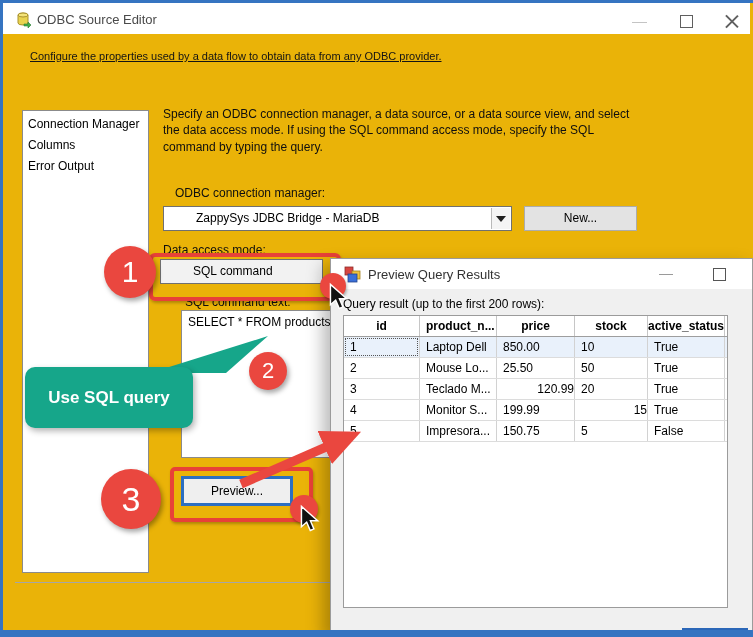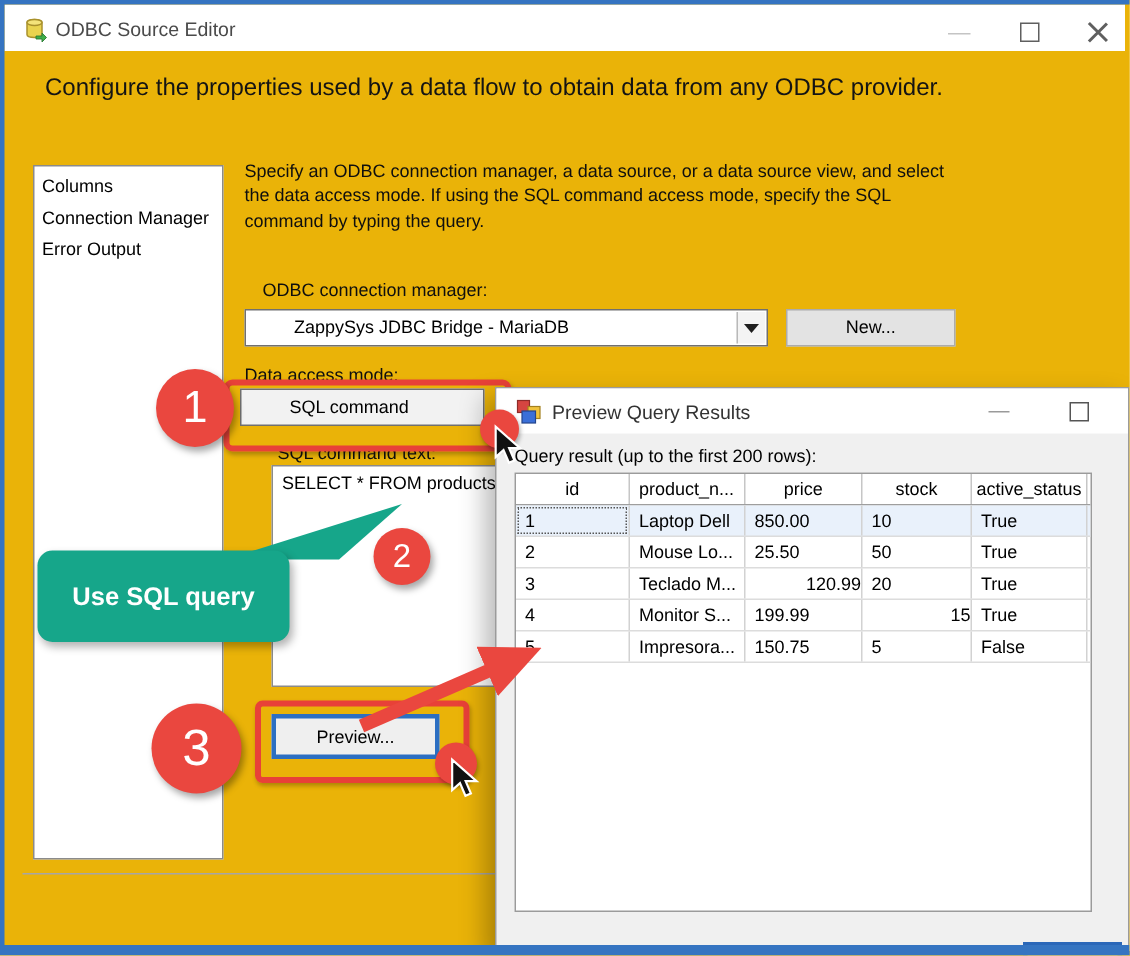--- a/index.html
+++ b/index.html
@@ -13,21 +13,21 @@
   .title-text{position:absolute;left:34px;top:9px;font-size:13px;color:#4a4a4a;}
   .tb-min{position:absolute;left:629px;top:19px;width:15px;height:0;border-top:1px solid #c4c4c4;}
   .tb-max{position:absolute;left:677px;top:12px;width:11px;height:11px;border:1px solid #5f5f5f;}
   .tb-close{position:absolute;left:722px;top:11px;width:14px;height:14px;}
   .tb-close:before,.tb-close:after{content:"";position:absolute;left:6px;top:-1px;width:1.6px;height:17px;background:#5f5f5f;}
   .tb-close:before{transform:rotate(45deg);}
   .tb-close:after{transform:rotate(-45deg);}
 
   .odbc-icon{position:absolute;left:11px;top:8px;width:18px;height:18px;}
 
-  .win-desc{position:absolute;left:30px;top:50px;font-size:16px;color:#141414;}
+  .win-desc{position:absolute;left:30px;top:50px;font-size:11px;color:#141414;text-decoration:underline;}
 
   
   .listbox{position:absolute;left:22px;top:110px;width:127px;height:463px;background:#fff;border:1px solid #8b8b8b;padding-top:3px;box-sizing:border-box;}
   .list-item{height:21px;line-height:21px;padding-left:5px;color:#000;}
 
   
   .instructions{position:absolute;left:163px;top:106px;width:476px;line-height:16.3px;color:#0f0f0f;}
   .lbl{position:absolute;color:#0f0f0f;}
   .combo{position:absolute;background:#fff;border:1px solid #707070;box-sizing:border-box;}
   .combo .cv{position:absolute;left:6px;top:4px;color:#000;margin-left:26px;}
@@ -62,21 +62,21 @@
   .pv-titlebar{position:absolute;left:0;top:0;right:0;height:30px;background:#fff;}
   .pv-title{position:absolute;left:37px;top:8px;font-size:13px;color:#333;}
   .pv-icon{position:absolute;left:13px;top:7px;width:17px;height:17px;}
   .pv-min{position:absolute;left:328px;top:15px;width:14px;height:0;border-top:1px solid #9a9a9a;}
   .pv-max{position:absolute;left:382px;top:9px;width:11px;height:11px;border:1px solid #555;}
   .pv-result{position:absolute;left:12px;top:38px;color:#000;}
   .grid{position:absolute;left:12px;top:56px;width:385px;height:293px;background:#fff;border:1px solid #9b9b9b;box-sizing:border-box;overflow:hidden;}
   .g-row{display:flex;height:21px;box-sizing:border-box;}
   .g-head{border-bottom:1px solid #9e9e9e;}
   .g-cell{box-sizing:border-box;border-right:1px solid #d2d2d2;padding:3px 0 0 6px;font-size:12px;color:#000;overflow:hidden;white-space:nowrap;}
-  .g-head .g-cell{text-align:center;padding-left:0;border-right:1px solid #c6c6c6;}
+  .g-head .g-cell{text-align:center;padding-left:0;border-right:1px solid #c6c6c6;font-weight:bold;}
   .g-head .g-cell.h-left{text-align:left;padding-left:6px;}
   .g-body .g-row{border-bottom:1px solid #dcdcdc;}
   .g-row.sel{background:#e9f1fb;}
   .g-cell.focus-cell{position:relative;}
   .g-cell.focus-cell:after{content:"";position:absolute;inset:1px;border:1px dotted #555;pointer-events:none;}
 
   .partial-close{position:absolute;left:682px;top:628px;width:66px;height:9px;background:#e9e9e9;border:3px solid #2b67b8;border-bottom:none;box-sizing:border-box;z-index:160;}
 </style>
 </head>
 <body>
@@ -91,22 +91,22 @@
     </svg>
     <span class="title-text">ODBC Source Editor</span>
     <div class="tb-min"></div>
     <div class="tb-max"></div>
     <div class="tb-close"></div>
   </div>
 
   <div class="win-desc">Configure the properties used by a data flow to obtain data from any ODBC provider.</div>
 
   <div class="listbox">
+    <div class="list-item">Connection Manager</div>
     <div class="list-item">Columns</div>
-    <div class="list-item">Connection Manager</div>
     <div class="list-item">Error Output</div>
   </div>
 
   <div class="separator"></div>
 
   <div class="instructions">Specify an ODBC connection manager, a data source, or a data source view, and select the data access mode. If using the SQL command access mode, specify the SQL command by typing the query.</div>
 
   <div class="lbl" style="left:175px;top:186px;">ODBC connection manager:</div>
   <div class="combo" id="combo-conn">
     <span class="cv">ZappySys JDBC Bridge - MariaDB</span>

